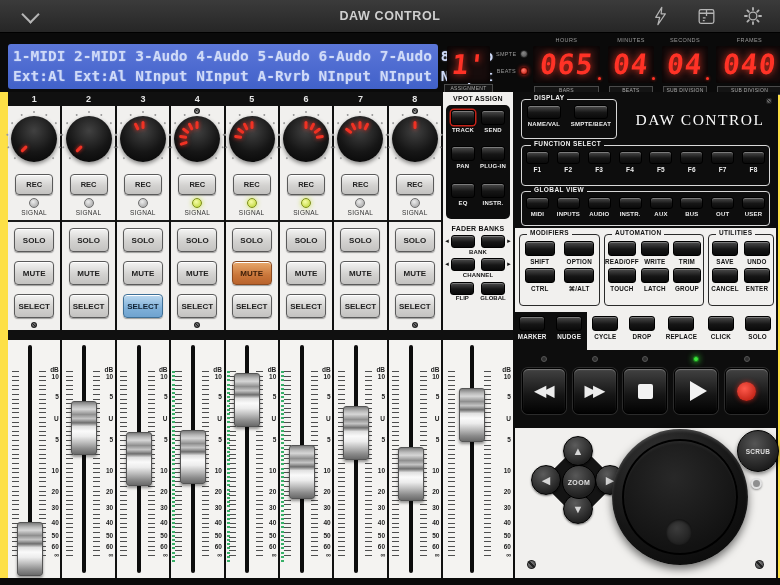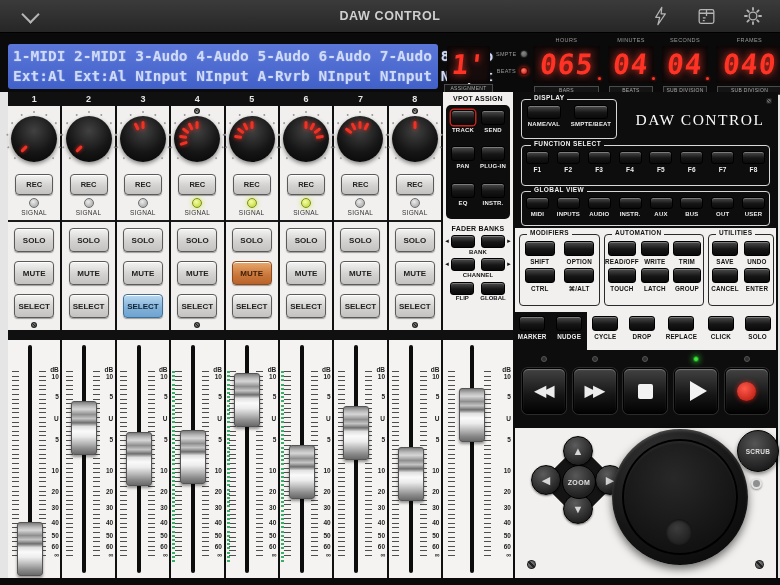--- a/index.html
+++ b/index.html
@@ -1,17 +1,17 @@
 <!DOCTYPE html>
 <html><head>
 <meta charset="utf-8">
 <style>
 *{margin:0;padding:0;box-sizing:border-box}
 html,body{background:#000}
-.app{position:relative;width:780px;height:585px;background:#e5e5e5;font-family:"Liberation Sans",sans-serif;overflow:hidden}
+.app{position:relative;width:780px;height:585px;background:#fde047;font-family:"Liberation Sans",sans-serif;overflow:hidden}
 
 .topbar{position:absolute;left:0;top:0;width:780px;height:33px;background:linear-gradient(#3b3b3b,#262626);display:flex;align-items:center;border-bottom:1px solid #000}
 .chev{position:absolute;left:24px;top:8px;width:13px;height:13px;border-right:2.5px solid #b5b5b5;border-bottom:2.5px solid #b5b5b5;transform:rotate(45deg)}
 .tb-title{flex:1;text-align:center;color:#cfcfcf;font-weight:bold;font-size:12.5px;letter-spacing:.6px}
 .topicons{position:absolute;right:16px;top:5px;display:flex;gap:24px}
 .topicons svg{display:block}
 
 .lcdrow{position:absolute;left:0;top:33px;width:780px;height:59px;background:#0a0a0a}
 .lcd{position:absolute;left:8px;top:11px;width:430px;height:45px;border-radius:3px;background:linear-gradient(180deg,#5b76d8,#4161c9);padding:2px 5px;font-family:"DejaVu Sans Mono",monospace;font-size:14.5px;font-weight:bold;color:#cfdaf8;line-height:20px;white-space:pre;text-shadow:0 0 2px rgba(215,228,255,.4)}
 .assign{position:absolute;left:447px;top:13px;width:43px;height:37px;background:#170c0c;border-radius:2px;display:flex;align-items:center;justify-content:center;box-shadow:inset 0 0 6px #000}

